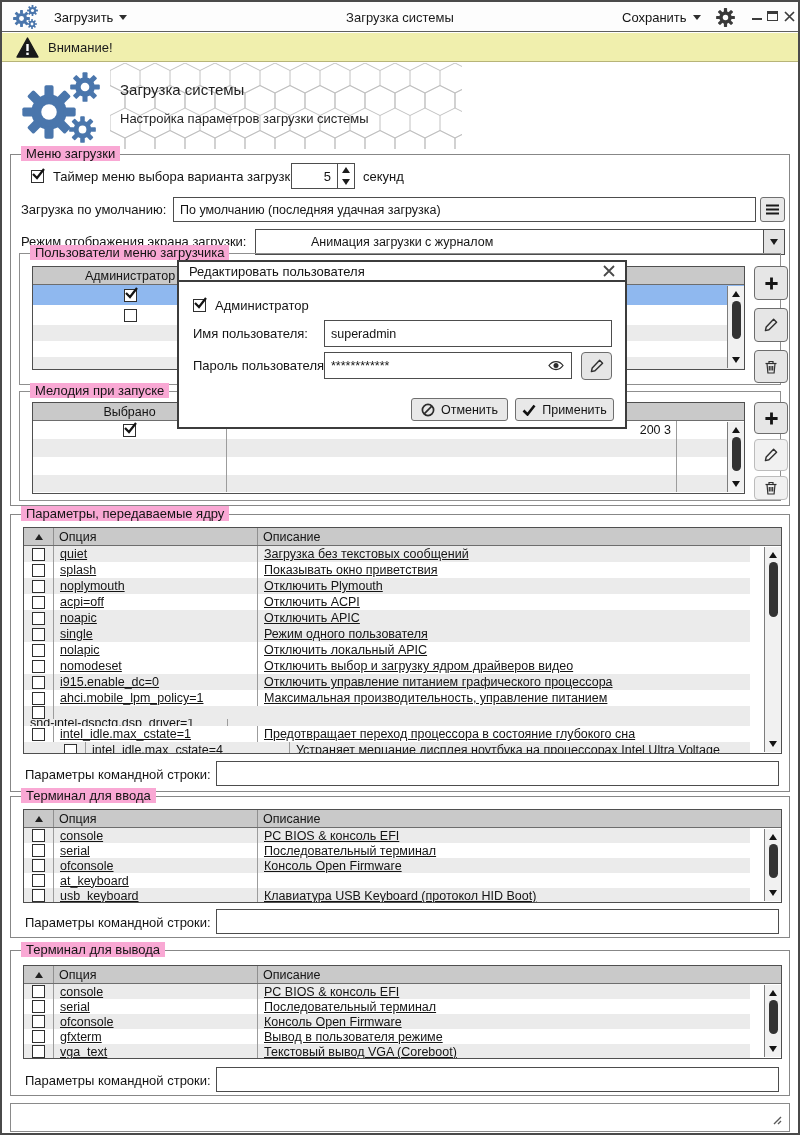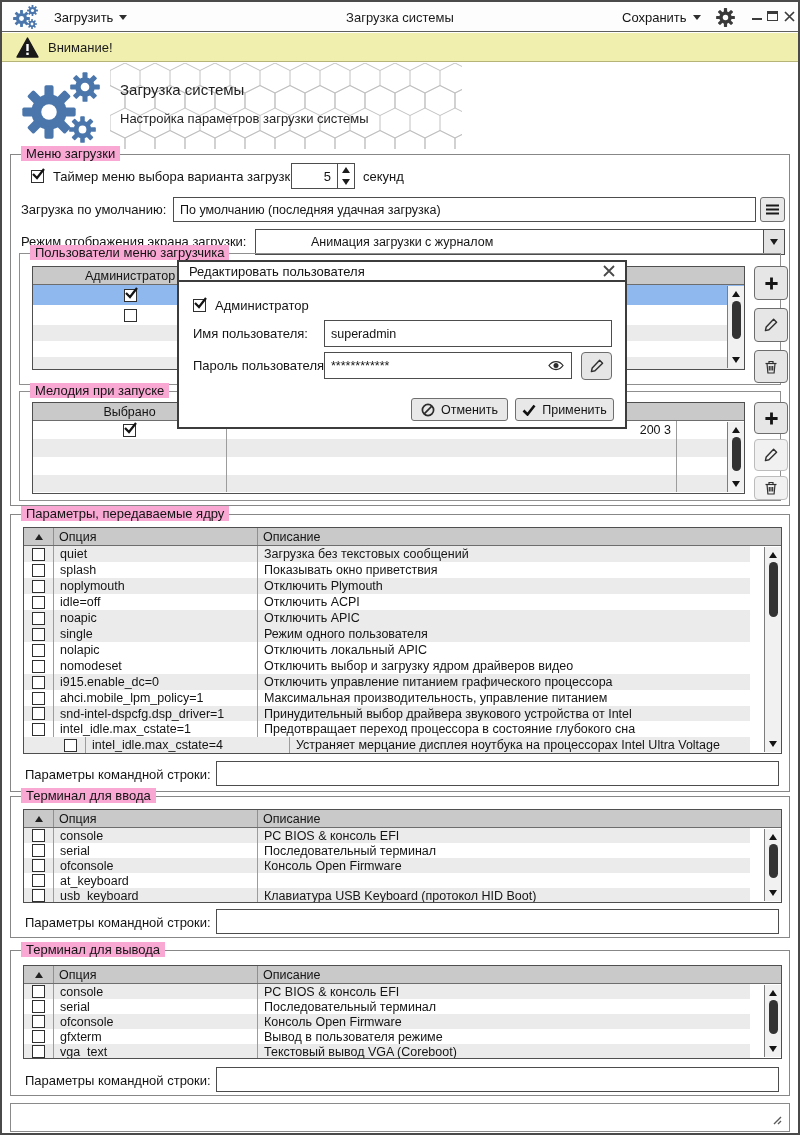--- a/index.html
+++ b/index.html
@@ -64,21 +64,21 @@
   .combo .dd { width:21px; align-self:stretch; border-left:1.5px solid #4d4d4d; background:#e3e3e3;
     display:flex; align-items:center; justify-content:center; }
 
   
   .table { position:absolute; border:1px solid #4f4f4f; background:#fff; overflow:hidden; }
   .thead { display:flex; height:18px; background:#c9c9c9; border-bottom:1px solid #6d6d6d;
     font-size:12.5px; align-items:stretch; }
   .hcell { display:flex; align-items:center; padding:0 5px; border-right:1px solid #909090; }
   .hcell.last { border-right:none; flex:1; }
   .rows .trow, .srow { display:flex; align-items:center; font-size:12.5px; }
-  .rows { position:absolute; left:0; top:18px; right:31px; }
+  .rows { position:absolute; left:0; top:18px; right:31px;text-decoration:underline; }
   .trow.odd { background:#ebebeb; } .trow.even { background:#ffffff; }
   .c-check { width:30px; align-self:stretch; display:flex; align-items:center; justify-content:center; border-right:1px solid #9c9c9c; }
   .c-opt { width:204px; align-self:stretch; display:flex; align-items:center; padding:0 6px; border-right:1px solid #9c9c9c;
     white-space:nowrap; overflow:hidden; }
   .c-desc { flex:1; align-self:stretch; display:flex; align-items:center; padding:0 6px; white-space:nowrap; overflow:hidden; }
   .sortarr { width:0;height:0;border-left:4px solid transparent;border-right:4px solid transparent;border-bottom:6px solid #222; margin:0 auto; }
 
   
   .w-c1 { width:194px; align-self:stretch; display:flex; align-items:center; justify-content:center; border-right:1px solid #9c9c9c; }
   .w-c2 { width:450px; align-self:stretch; display:flex; align-items:center; justify-content:flex-end; padding:0 5px; border-right:1px solid #9c9c9c; font-size:12.5px; }
@@ -425,21 +425,21 @@
             <span class="c-check">
               <span class="cb"></span>
             </span>
             <span class="c-opt">noplymouth</span>
             <span class="c-desc">Отключить Plymouth</span>
           </div>
           <div class="trow even" style="height: 16px;">
             <span class="c-check">
               <span class="cb"></span>
             </span>
-            <span class="c-opt">idle=off</span>
+            <span class="c-opt">acpi=off</span>
             <span class="c-desc">Отключить ACPI</span>
           </div>
           <div class="trow odd" style="height: 16px;">
             <span class="c-check">
               <span class="cb"></span>
             </span>
             <span class="c-opt">noapic</span>
             <span class="c-desc">Отключить APIC</span>
           </div>
           <div class="trow odd" style="height: 16px;">
@@ -470,21 +470,21 @@
             <span class="c-opt">i915.enable_dc=0</span>
             <span class="c-desc">Отключить управление питанием графического процессора</span>
           </div>
           <div class="trow even" style="height: 16px;">
             <span class="c-check">
               <span class="cb"></span>
             </span>
             <span class="c-opt">ahci.mobile_lpm_policy=1</span>
             <span class="c-desc">Максимальная производительность, управление питанием</span>
           </div>
-          <div class="trow odd" style="height: 15px;">
+          <div class="trow odd" style="height: 20px; flex-direction: column;">
             <span class="c-check">
               <span class="cb"></span>
             </span>
             <span class="c-opt">snd-intel-dspcfg.dsp_driver=1</span>
             <span class="c-desc">Принудительный выбор драйвера звукового устройства от Intel</span>
           </div>
           <div class="trow even" style="height: 16px;">
             <span class="c-check">
               <span class="cb"></span>
             </span>

